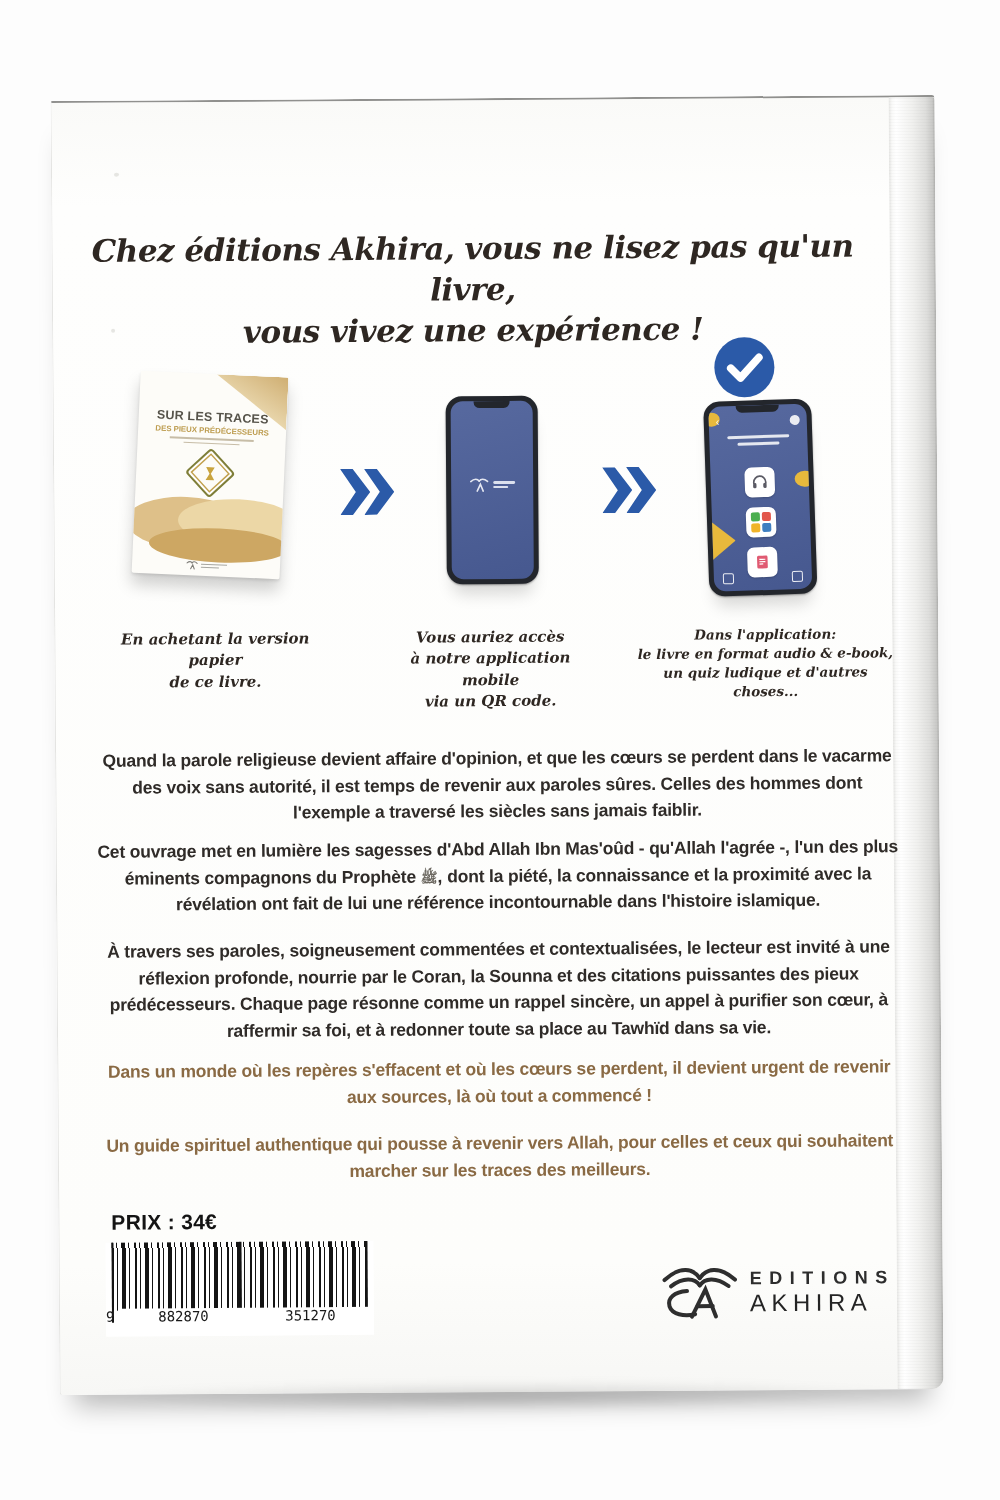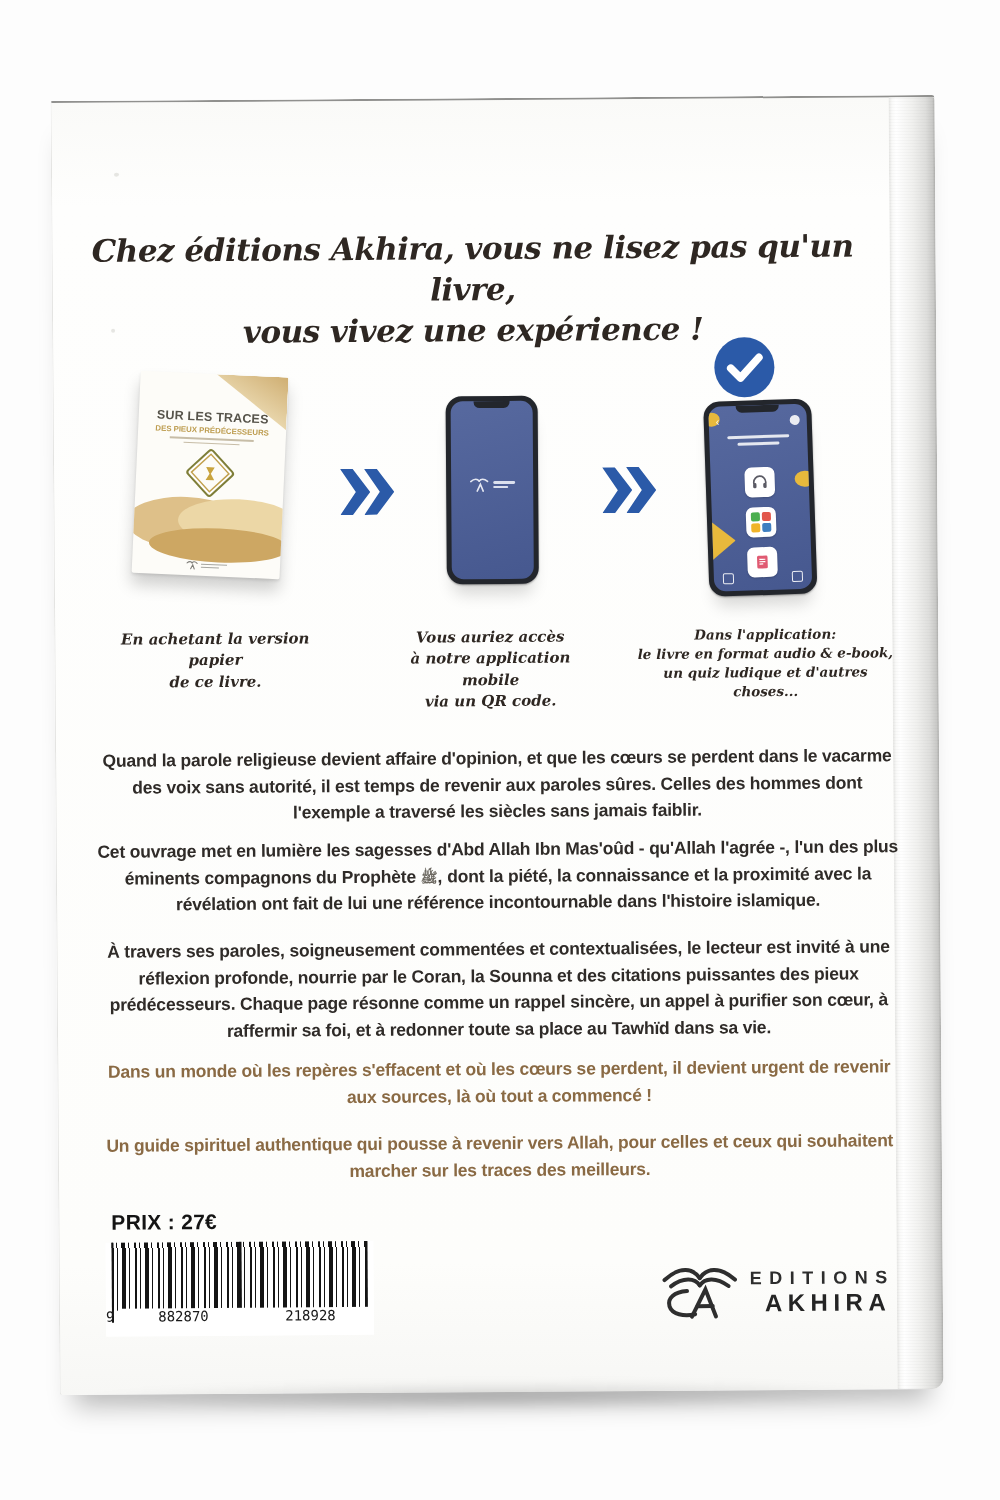--- a/index.html
+++ b/index.html
@@ -100,21 +100,21 @@
     background:repeating-linear-gradient(90deg,#141414 0 2px,#fff 2px 5px,#141414 5px 6px,#fff 6px 10px,#141414 10px 14px,#fff 14px 17px,#141414 17px 18px,#fff 18px 23px);}
   .guard{position:absolute;top:0;width:2px;height:80px;background:#141414;}
   .bdigits{position:absolute;left:0;right:0;top:66px;display:flex;align-items:flex-start;
     font-family:"DejaVu Sans Mono",monospace;font-size:14px;color:#1a1a1a;}
   .bdigits .d0{width:14px;text-align:left;}
   .bdigits .d1,.bdigits .d2{flex:1;text-align:center;background:#fff;}
 
   
   .publisher{position:absolute;left:600px;top:1162px;display:flex;align-items:center;gap:10px;}
   .pub-text .l1{font-size:18px;font-weight:600;letter-spacing:7.5px;color:#2d2d2d;line-height:1.25;}
-  .pub-text .l2{font-size:24px;font-weight:700;letter-spacing:5.5px;color:#242424;line-height:1.15;margin-left:15px;}
+  .pub-text .l2{font-size:24px;font-weight:400;letter-spacing:5.5px;color:#242424;line-height:1.15;}
 </style>
 </head>
 <body>
 
 <div class="book">
   <div class="fore-edge"></div>
   <div class="speck" style="left:62px;top:70px;width:5px;height:4px;"></div>
   <div class="speck" style="left:58px;top:226px;width:4px;height:4px;"></div>
 
   <div class="tagline">
@@ -237,30 +237,30 @@
   <div class="caption" style="left:582px;width:256px;font-size:13.5px;">Dans l'application:
 le livre en format audio &amp; e-book,
 un quiz ludique et d'autres choses...</div>
 
   <p class="para" style="top:645px;">Quand la parole religieuse devient affaire d'opinion, et que les cœurs se perdent dans le vacarme des voix sans autorité, il est temps de revenir aux paroles sûres. Celles des hommes dont l'exemple a traversé les siècles sans jamais faiblir.</p>
   <p class="para" style="top:736px;"><span>Cet ouvrage met en lumière les sagesses d'Abd Allah Ibn Mas'oûd - qu'Allah l'agrée -, l'un des plus éminents compagnons du Prophète </span><span class="honorific">ﷺ</span><span>, dont la piété, la connaissance et la proximité avec la révélation ont fait de lui une référence incontournable dans l'histoire islamique.</span></p>
   <p class="para" style="top:836px;">À travers ses paroles, soigneusement commentées et contextualisées, le lecteur est invité à une réflexion profonde, nourrie par le Coran, la Sounna et des citations puissantes des pieux prédécesseurs. Chaque page résonne comme un rappel sincère, un appel à purifier son cœur, à raffermir sa foi, et à redonner toute sa place au Tawhïd dans sa vie.</p>
   <p class="para brown" style="top:956px;">Dans un monde où les repères s'effacent et où les cœurs se perdent, il devient urgent de revenir aux sources, là où tout a commencé !</p>
   <p class="para brown" style="top:1030px;">Un guide spirituel authentique qui pousse à revenir vers Allah, pour celles et ceux qui souhaitent marcher sur les traces des meilleurs.</p>
 
-  <div class="price">PRIX : 27€</div>
+  <div class="price">PRIX : 34€</div>
   <div class="barcode">
     <div class="bars"></div>
     <div class="guard" style="left:6px;"></div>
     <div class="guard" style="left:50%;"></div>
     <div class="guard" style="right:6px;"></div>
     <div class="bdigits">
       <span class="d0">9</span>
       <span class="d1">882870</span>
-      <span class="d2">218928</span>
+      <span class="d2">351270</span>
     </div>
   </div>
 
   <div class="publisher">
     <svg width="80" height="64" viewBox="0 0 100 80" fill="none" stroke="#2e2e2e" stroke-width="5" stroke-linecap="round">
       <path d="M6 24 C26 6 42 10 50 22"></path>
       <path d="M94 24 C74 6 58 10 50 22"></path>
       <path d="M14 32 C30 20 44 22 50 31"></path>
       <path d="M86 32 C70 20 56 22 50 31"></path>
       <path d="M34 38 C18 39 9 47 12 57 C15 67 30 70 44 67"></path>

